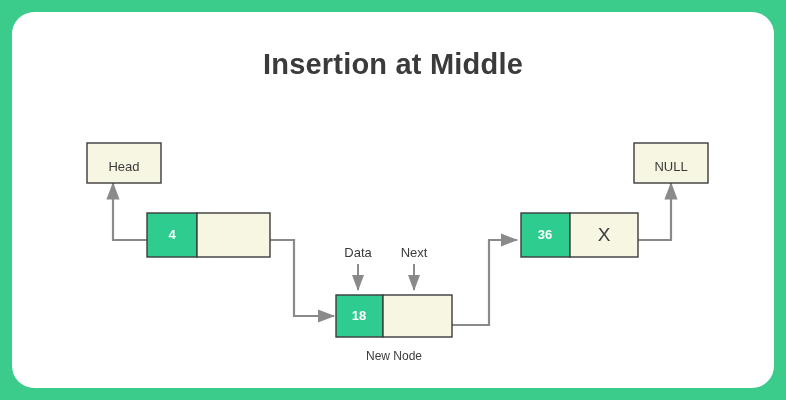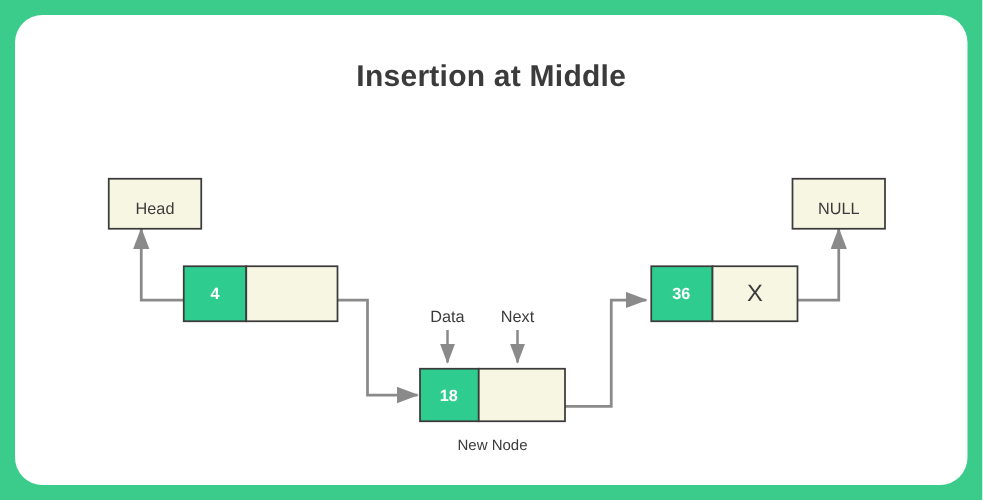--- a/index.html
+++ b/index.html
@@ -25,21 +25,21 @@
     height: 376px;
     background: #ffffff;
     border-radius: 22px;
   }
   #title {
     position: absolute;
     left: 0;
     top: 36px;
     width: 762px;
     text-align: center;
-    font-size: 24px;
+    font-size: 29px;
     font-weight: 700;
     color: #3b3b3b;
     letter-spacing: 0.2px;
   }
   svg.diagram {
     position: absolute;
     left: 0;
     top: 0;
     width: 762px;
     height: 376px;

